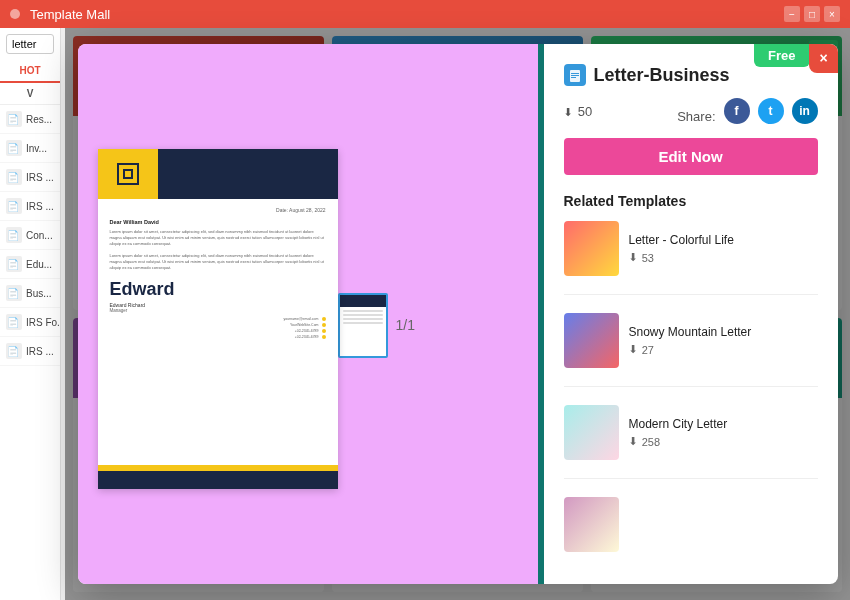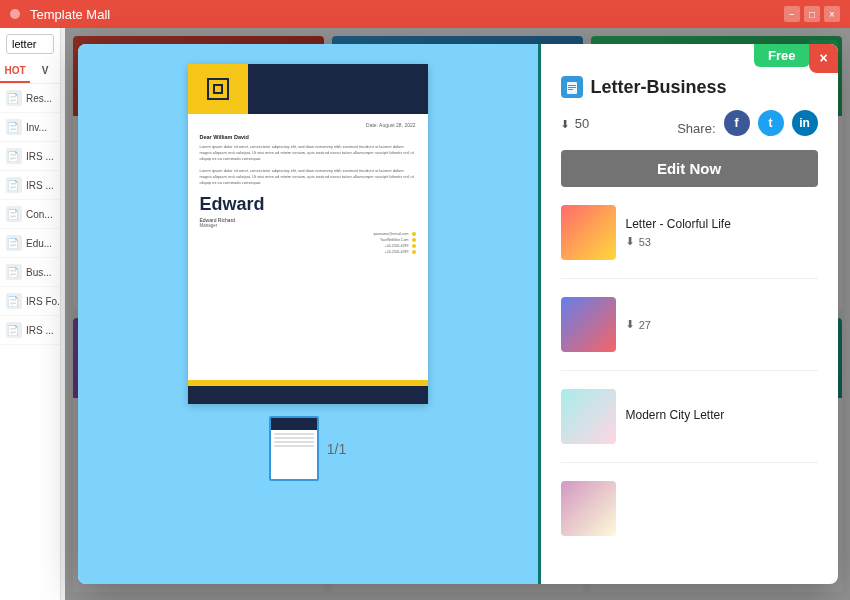--- a/index.html
+++ b/index.html
@@ -68,20 +68,21 @@
     .search-bar input {
       width: 100%;
       padding: 3px 5px;
       border: 1px solid #ccc;
       border-radius: 3px;
       font-size: 11px;
     }
     .sidebar-tabs {
       display: flex;
       border-bottom: 1px solid #eee;
+      flex-direction: column;
     }
     .sidebar-tab {
       flex: 1;
       text-align: center;
       padding: 5px 2px;
       font-size: 10px;
       font-weight: bold;
       color: #555;
       cursor: pointer;
     }
@@ -208,23 +209,22 @@
       font-size: 13px;
       font-weight: bold;
       padding: 4px 14px;
       border-radius: 0 0 6px 6px;
       z-index: 10;
     }
 
     
     .modal-preview {
       width: 460px;
-      background: #7dd3fc;
-      display: flex;
-      flex-direction: column;
+      background: #f0abfc;
+      display: flex;
       align-items: center;
       justify-content: flex-start;
       padding: 20px;
       padding-bottom: 10px;
       flex-shrink: 0;
     }
 
     .preview-document {
       background: white;
       width: 240px;
@@ -377,23 +377,23 @@
       border-radius: 1px;
     }
     .pagination-label {
       font-size: 14px;
       color: #666;
     }
 
     
     .modal-info {
       flex: 1;
-      padding: 32px 20px 16px;
+      padding: 20px 20px 16px;
       overflow-y: auto;
-      border-left: 3px solid #0f766e;
+      border-left: 6px solid #0f766e;
     }
 
     .template-title {
       font-size: 18px;
       font-weight: bold;
       color: #222;
       margin-bottom: 12px;
       display: flex;
       align-items: center;
       gap: 8px;
@@ -443,21 +443,21 @@
       color: white;
       font-size: 12px;
       font-weight: bold;
       cursor: pointer;
     }
     .social-fb { background: #3b5998; }
     .social-tw { background: #1da1f2; }
     .social-li { background: #0077b5; }
 
     .edit-btn {
-      background: #737373;
+      background: #ec4899;
       color: white;
       border: none;
       border-radius: 4px;
       padding: 10px 20px;
       font-size: 15px;
       font-weight: bold;
       width: 100%;
       cursor: pointer;
       margin-bottom: 18px;
     }
@@ -704,52 +704,58 @@
           <div class="social-btn social-fb">f</div>
           <div class="social-btn social-tw">t</div>
           <div class="social-btn social-li">in</div>
         </div>
       </div>
 
       
       <button class="edit-btn">Edit Now</button>
 
       
+      <div class="related-title">Related Templates</div>
 
       <div class="related-list">
 
         <div class="related-item">
           <div class="related-thumb colorful"></div>
           <div class="related-info">
             <div class="related-name">Letter - Colorful Life</div>
             <div class="related-downloads">
               <span class="download-icon"></span>
               <span>53</span>
             </div>
           </div>
         </div>
 
         <div class="divider"></div>
 
         <div class="related-item">
           <div class="related-thumb mountain"></div>
           <div class="related-info">
+            <div class="related-name">Snowy Mountain Letter</div>
             <div class="related-downloads">
               <span class="download-icon"></span>
               <span>27</span>
             </div>
           </div>
         </div>
 
         <div class="divider"></div>
 
         <div class="related-item">
           <div class="related-thumb city"></div>
           <div class="related-info">
             <div class="related-name">Modern City Letter</div>
+            <div class="related-downloads">
+              <span class="download-icon"></span>
+              <span>258</span>
+            </div>
           </div>
         </div>
 
         <div class="divider"></div>
 
         <div class="related-item">
           <div class="related-thumb building"></div>
           <div class="related-info">
           </div>
         </div>

